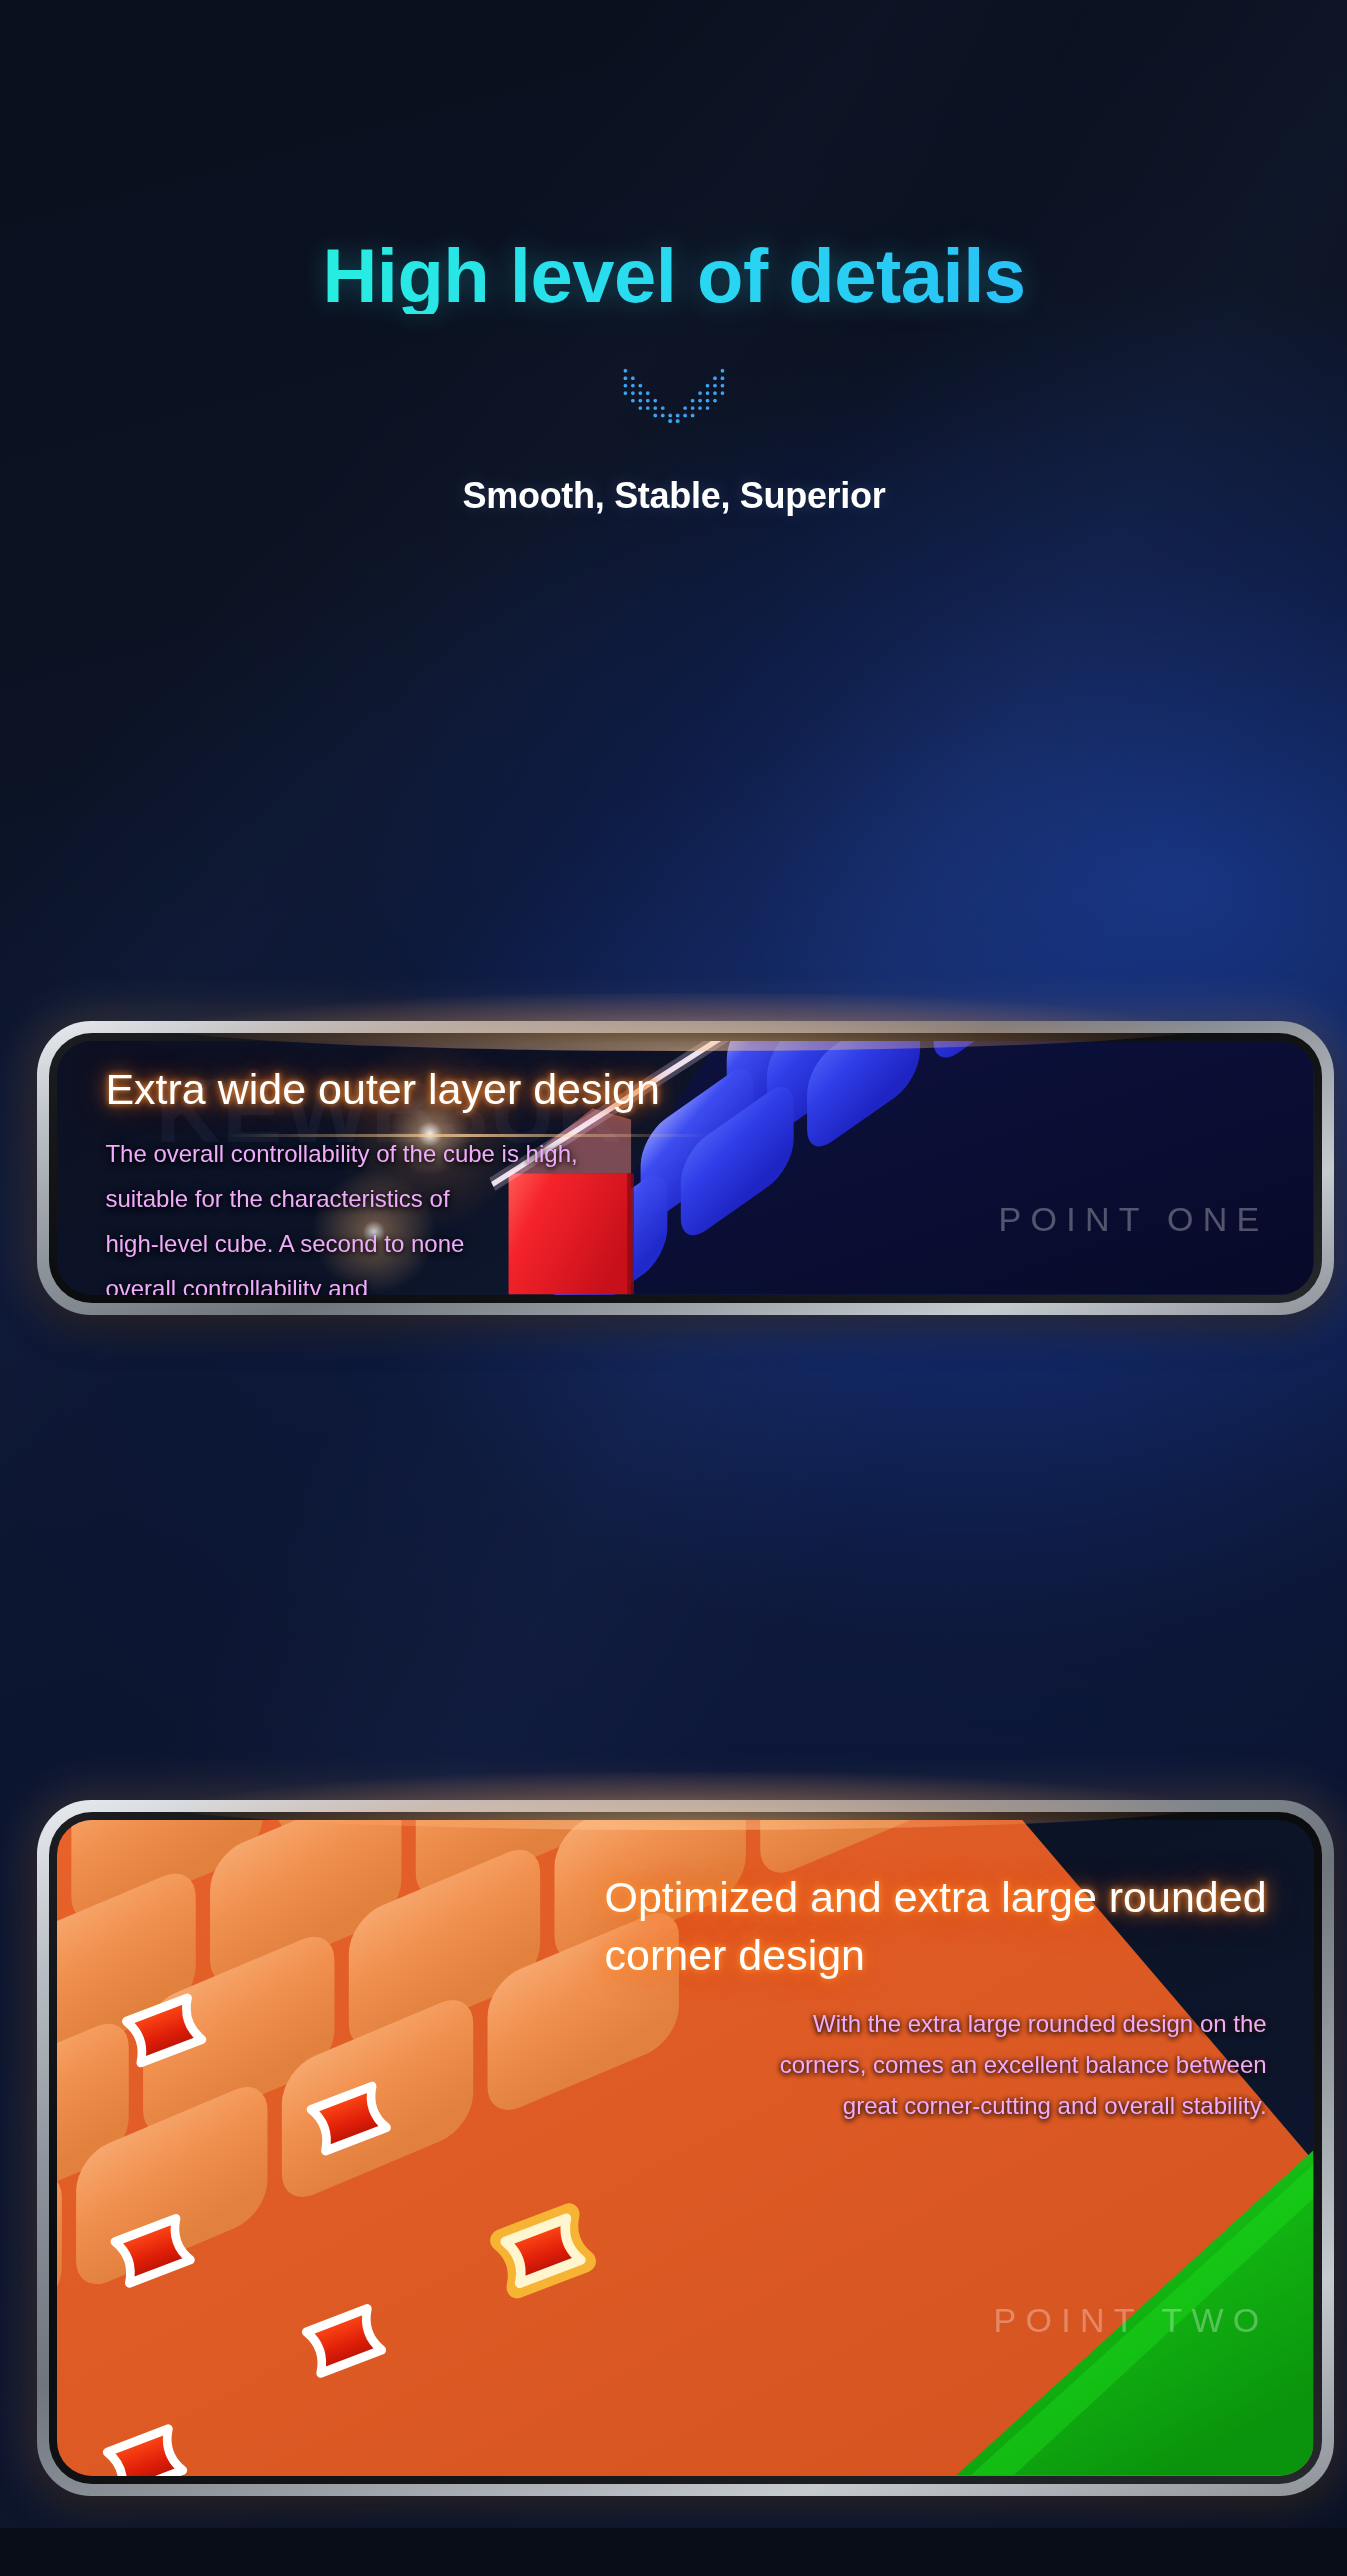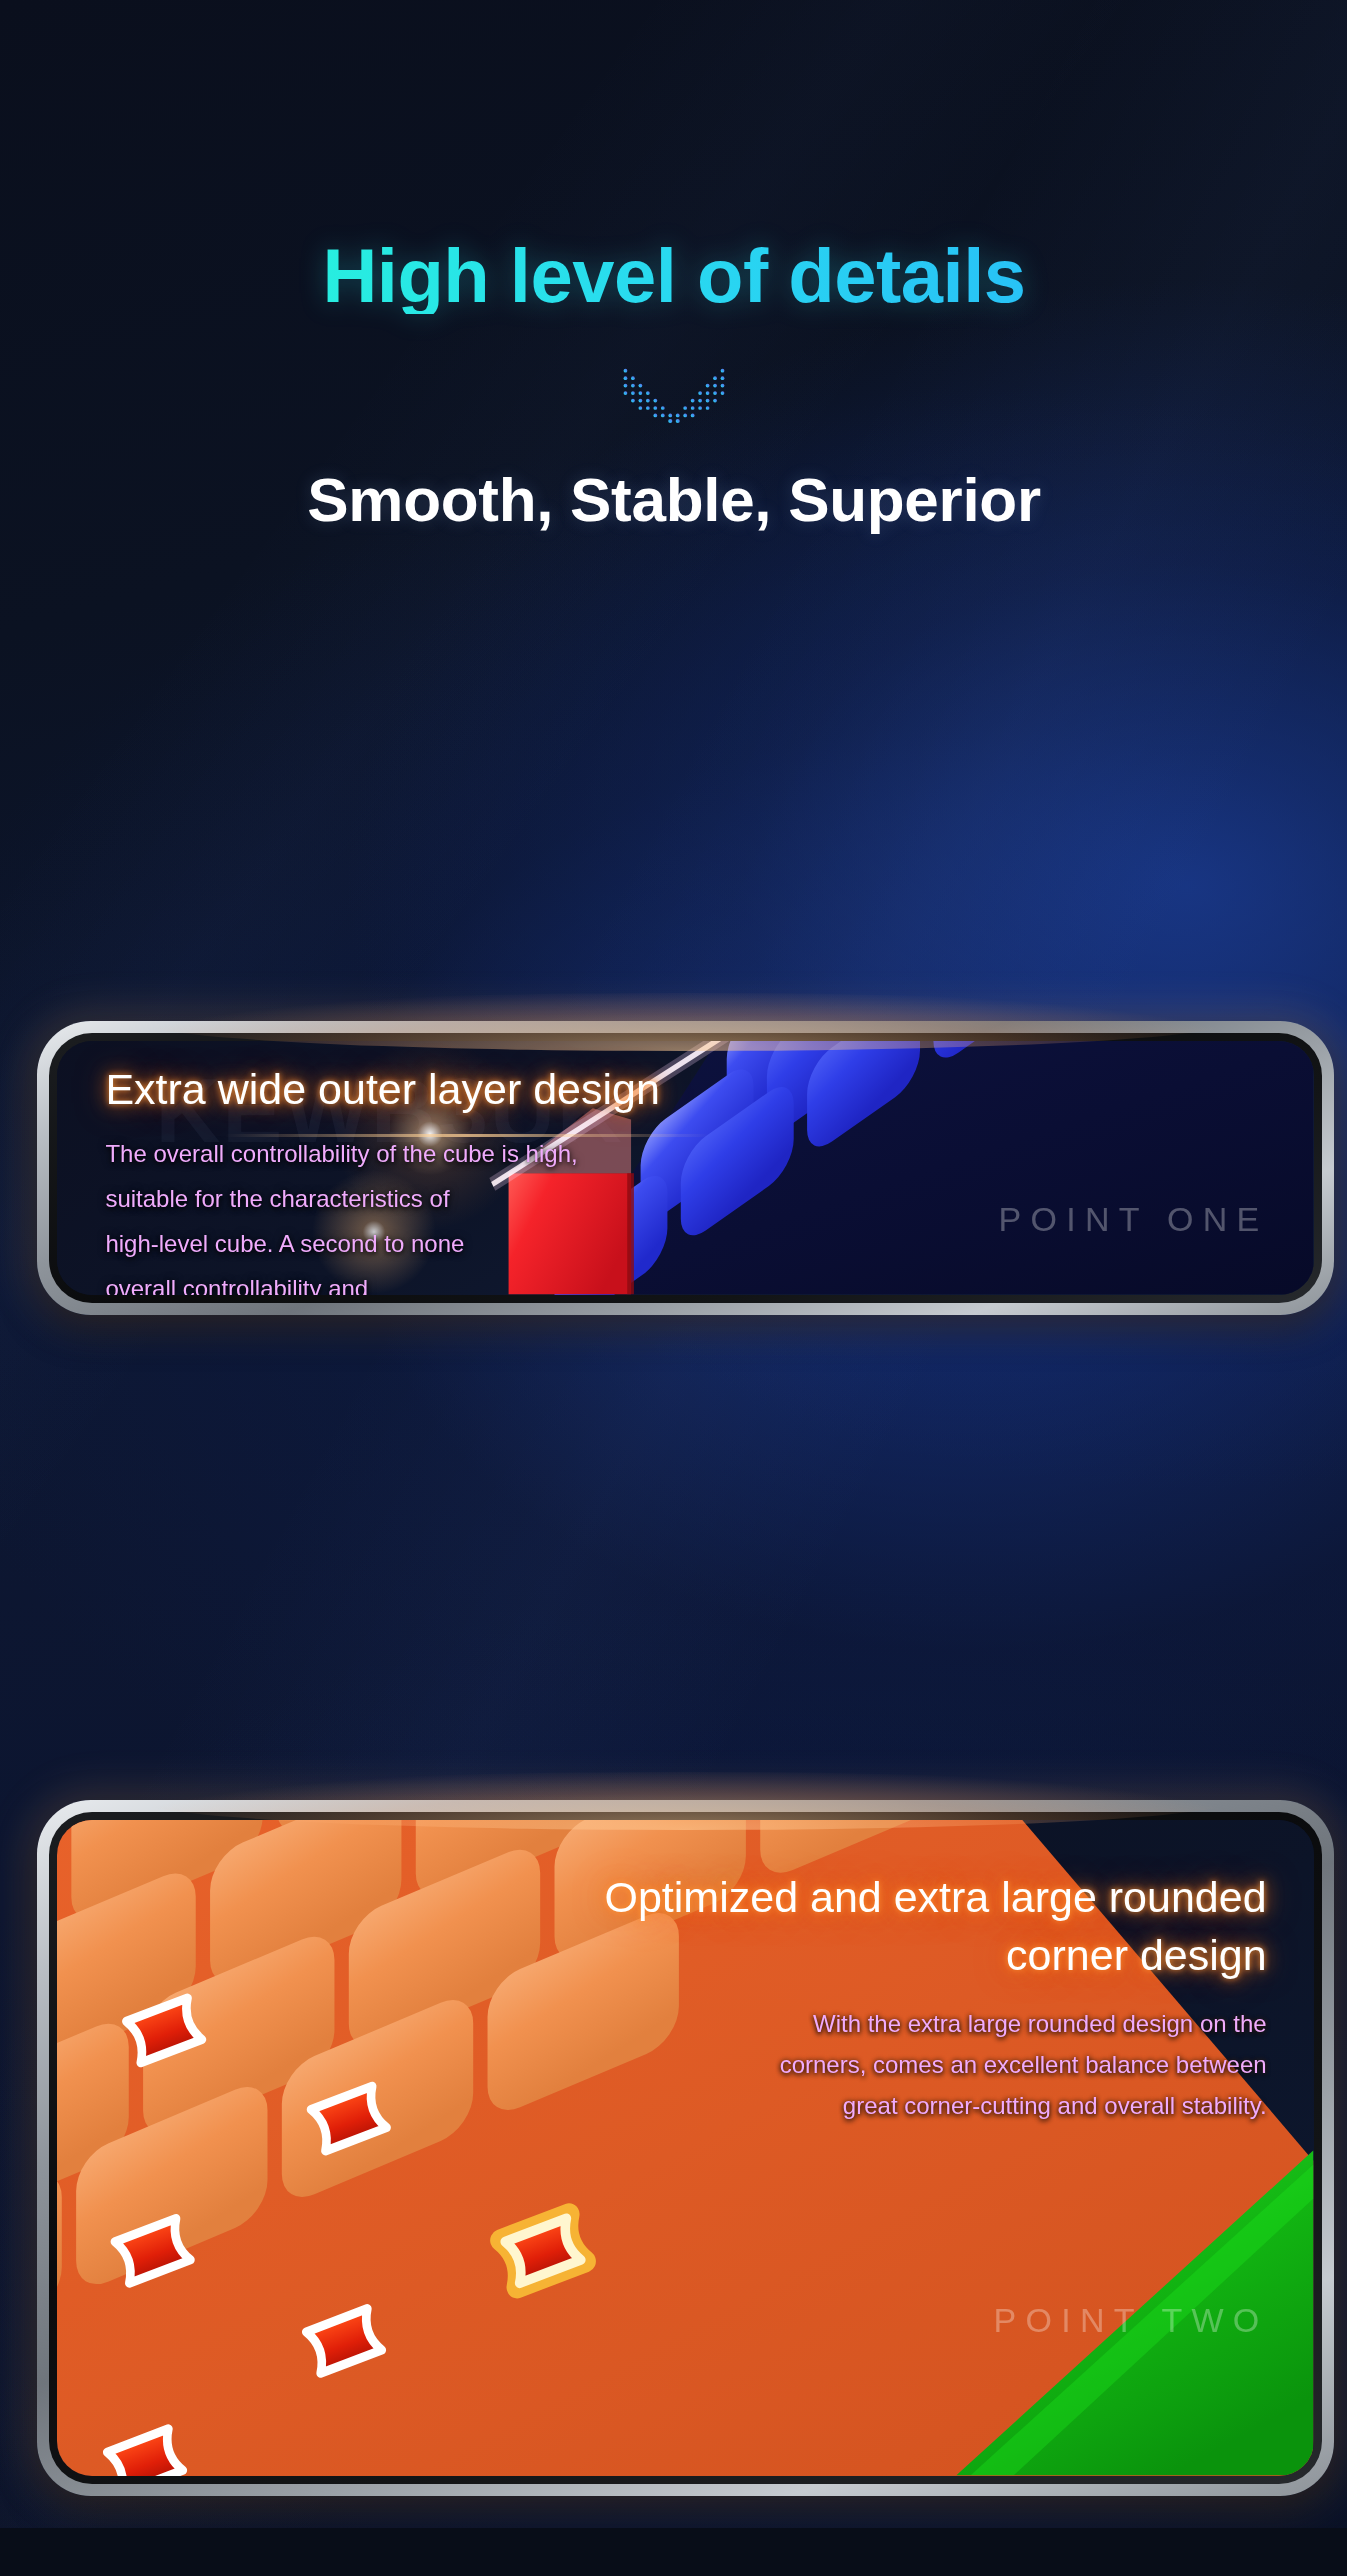--- a/index.html
+++ b/index.html
@@ -57,23 +57,23 @@
   }
 
   .divider {
     margin: 49px auto 0 auto;
     width: 112px;
     height: 62px;
     display: block;
   }
 
   .subheadline {
-    margin: 5px;
+    margin: 16px;
     padding-top: 34px;
-    font-size: 62px;
+    font-size: 36px;
     font-weight: 700;
     color: #ffffff;
     letter-spacing: -0.3px;
     text-shadow: 0 0 17px rgba(150,190,255,0.18);
   }
 
   
   .card {
     position: absolute;
     border-radius: 54px;
@@ -458,21 +458,21 @@
               <g transform="translate(508,430) rotate(-20)">
                 <path d="M -38 -25 Q -22 0 -38 25 L 38 25 Q 22 0 38 -25 Z" fill="none" stroke="#ffd23a" stroke-width="22" stroke-linejoin="round" opacity="0.75"></path>
                 <path d="M -34 -22 Q -20 0 -34 22 L 34 22 Q 20 0 34 -22 Z" fill="url(#redMark)" stroke="#fff6cf" stroke-width="10" stroke-linejoin="round"></path>
               </g>
             </g>
           </svg>
         </div>
 
         <div class="point-label" style="right:45px; bottom:136px;">POINT TWO</div>
 
-        <div class="card-title glow-orange" style="right:47px; top:48px; font-size:43px; line-height:58px; text-align:right;">
+        <div class="card-title glow-orange" style="right:47px; top:48px; font-size:43px; line-height:58px; ">
           <div>Optimized and extra large rounded</div>
           <div>corner design</div>
         </div>
 
         <div class="card-body shadowed" style="right:47px; top:183px; font-size:24px; line-height:41px; text-align:right; text-shadow:0 0 5.6px rgba(60,30,10,0.95), 0 1.9px 5.6px rgba(0,0,0,0.9);">
           <div>With the extra large rounded design on the</div>
           <div>corners, comes an excellent balance between</div>
           <div>great corner-cutting and overall stability.</div>
         </div>
       </div>

